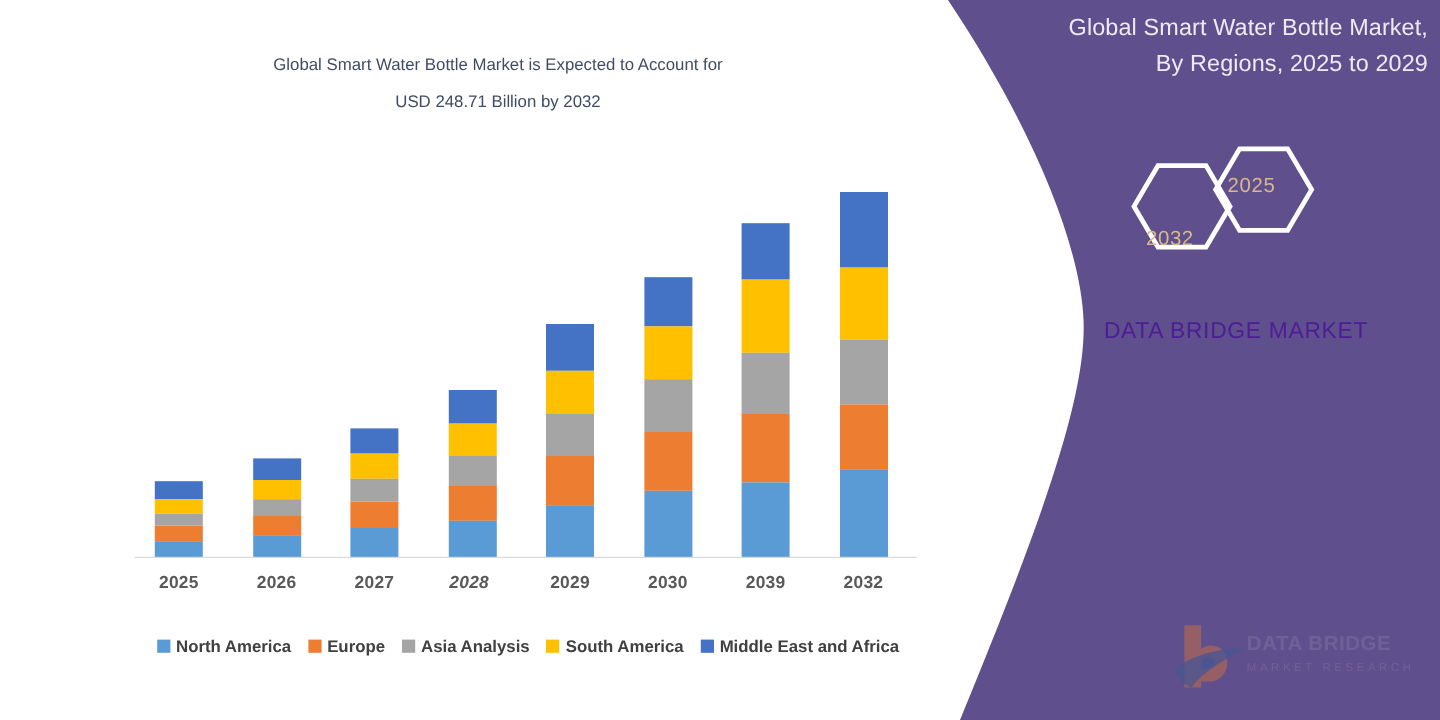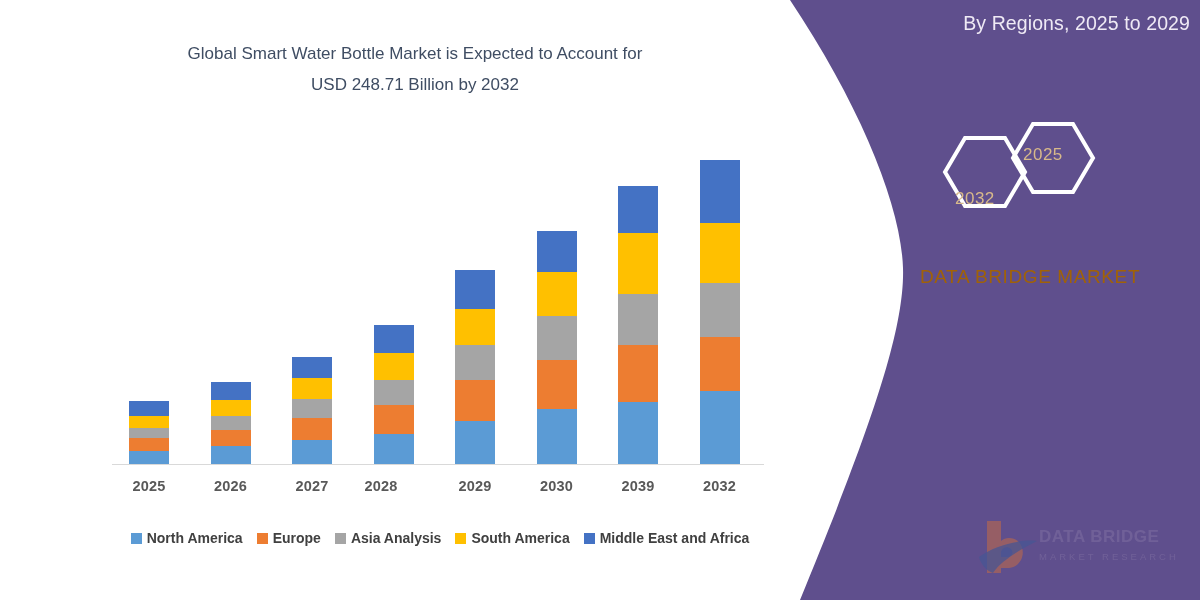--- a/index.html
+++ b/index.html
@@ -54,21 +54,21 @@
   }
   .hex-label.y2032 { left: 30px; top: 77px; }
   .hex-label.y2025 { left: 98px; top: 33px; }
 
   .brand-name {
     position: absolute;
     left: 870px;
     top: 262px;
     width: 320px;
     text-align: center;
-    color: #a16207;
+    color: #4c1d95;
     font-size: 19px;
     line-height: 29px;
     letter-spacing: 0.6px;
   }
 
   
   .watermark {
     position: absolute;
     left: 975px;
     top: 515px;
@@ -97,21 +97,21 @@
   }
 
   
   .chart-title {
     position: absolute;
     left: 95px;
     top: 38px;
     width: 640px;
     text-align: center;
     color: #3f4d63;
-    font-size: 17px;
+    font-size: 14px;
     line-height: 31px;
     font-weight: 400;
   }
 
   .plot {
     position: absolute;
     left: 112px;
     top: 140px;
     width: 650px;
     height: 325px;
@@ -287,21 +287,21 @@
           <div class="seg" title="Middle East and Africa 2032: 64" style="height: 63.0303px; background: rgb(68, 114, 196);"></div>
         </div>
       </div>
     </div>
   <div class="baseline"></div>
 
   <div class="x-labels" id="x-labels">
       <span class="x-label" style="left: 2px;">2025</span>
       <span class="x-label" style="left: 83.5px;">2026</span>
       <span class="x-label" style="left: 165px;">2027</span>
-      <span class="x-label" style="left: 234px;">2028</span>
+      <span class="x-label" style="left: 244px; font-style: italic;">2028</span>
       <span class="x-label" style="left: 328px;">2029</span>
       <span class="x-label" style="left: 409.5px;">2030</span>
       <span class="x-label" style="left: 491px;">2039</span>
       <span class="x-label" style="left: 572.5px;">2032</span>
     </div>
 
   <div class="legend" id="legend">
       <div class="legend-item">
         <span class="legend-swatch" style="background: rgb(91, 155, 213);"></span>
         <span class="legend-text">North America</span>
@@ -319,20 +319,21 @@
         <span class="legend-text">South America</span>
       </div>
       <div class="legend-item">
         <span class="legend-swatch" style="background: rgb(68, 114, 196);"></span>
         <span class="legend-text">Middle East and Africa</span>
       </div>
     </div>
 
 
   <div class="panel-heading">
+    <div>Global Smart Water Bottle Market,</div>
     <div>By Regions, 2025 to 2029</div>
   </div>
 
   <div class="hexes">
     <svg width="190" height="118" viewBox="0 0 190 118" xmlns="http://www.w3.org/2000/svg">
       <polygon points="20,60 40,26 80,26 100,60 80,94 40,94" fill="none" stroke="#ffffff" stroke-width="4"></polygon>
       <polygon points="88,46 108,12 148,12 168,46 148,80 108,80" fill="none" stroke="#ffffff" stroke-width="4"></polygon>
     </svg>
     <span class="hex-label y2032">2032</span>
     <span class="hex-label y2025">2025</span>

